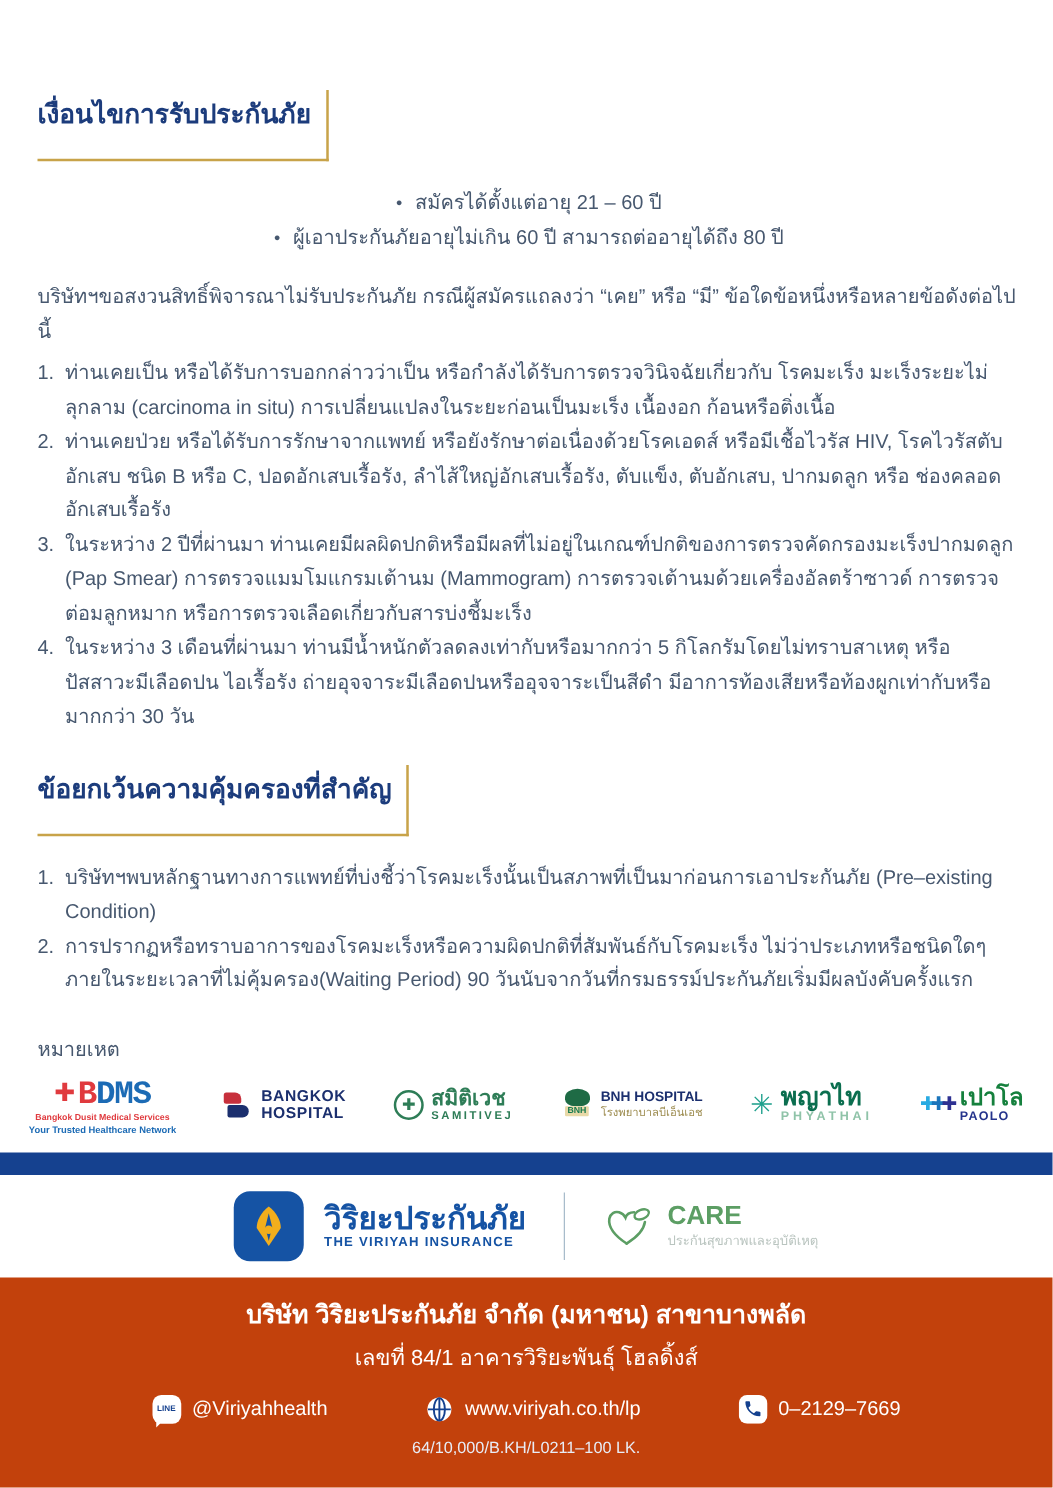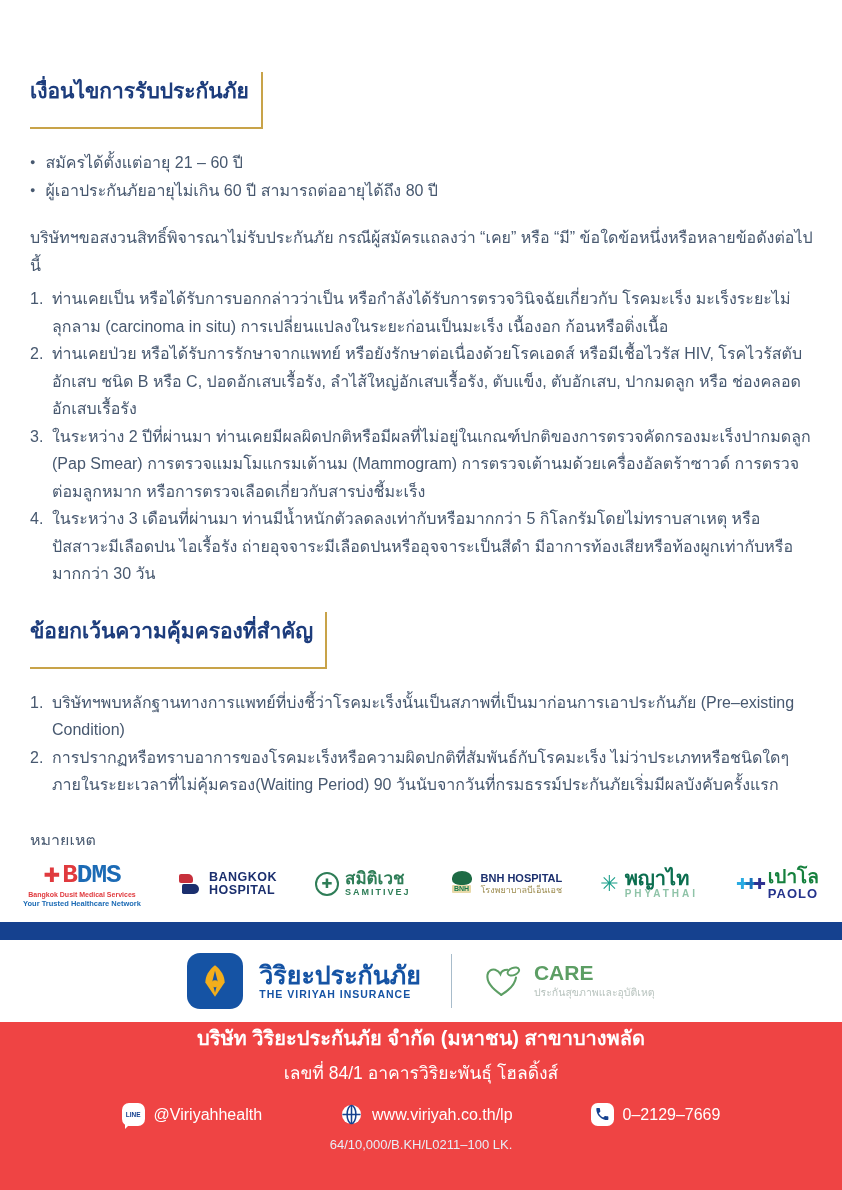--- a/index.html
+++ b/index.html
@@ -15,21 +15,21 @@
   .content { height:845px; padding:72px 26px 0 30px; overflow:hidden; }
 
   .section-title {
     display:inline-block;
     color:#1c3c7c; font-size:21px; font-weight:bold;
     border-bottom:2px solid #c8a349; border-right:2px solid #c8a349;
     padding:2px 12px 20px 0; margin-bottom:20px;
   }
   .body-text { font-size:16px; line-height:27.5px; color:#47586f; }
 
-  .bullet-item { display:flex; font-size:16px; line-height:27.5px; }
+  .bullet-item { display:flex; font-size:16px; line-height:27.5px;justify-content:center; }
   .bullet-item::before { content:"●"; font-size:9px; line-height:27.5px; margin-right:10px; flex:none; }
 
   .intro { margin-top:20px; margin-bottom:6px; }
 
   .num-item { display:flex; font-size:16px; line-height:27.5px; }
   .num-item .num { flex:none; width:22px; }
   .num-item .txt { flex:1; }
 
   .title2-wrap { margin-top:24px; }
   .notes { margin-top:28px; }
@@ -56,35 +56,35 @@
   .bnh-tree { width:20px; height:14px; background:#1e6b45; border-radius:50% 50% 40% 40%; }
   .bnh-tag { font-size:7px; font-weight:bold; color:#157a4e; background:#e8d9a8; padding:0 2px; line-height:8px; border-radius:1px; }
   .bnh-en { color:#1b2f6e; font-weight:bold; font-size:11px; line-height:13px; }
   .bnh-th { color:#9d8c4f; font-size:9px; line-height:11px; }
   .pyt-icon { color:#1ea08c; font-size:22px; line-height:1; }
   .pyt-th { color:#0b6e4f; font-size:20px; font-weight:bold; line-height:20px; }
   .pyt-en { color:#8fc3a8; font-size:10px; letter-spacing:3px; font-weight:bold; }
   .paolo-icon { font-size:15px; font-weight:bold; line-height:1; letter-spacing:-4px; }
   .paolo-icon .p1{ color:#29abe2; } .paolo-icon .p2{ color:#1b75bb; } .paolo-icon .p3{ color:#2e3192; }
   .paolo-th { color:#15803d; font-size:19px; font-weight:bold; line-height:19px; }
-  .paolo-en { color:#24338c; font-size:13px; letter-spacing:1px; font-weight:bold; }
+  .paolo-en { color:#24338c; font-size:10px; letter-spacing:1px; font-weight:bold; }
 
   .navy-strip { height:18px; background:#15418f; }
 
   .brand-band { height:82px; background:#ffffff; display:flex; align-items:center; justify-content:center; gap:16px; }
   .vy-logo { width:56px; height:56px; background:#1553a4; border-radius:13px;
     display:flex; align-items:center; justify-content:center; flex:none; }
   .vy-name-th { color:#1553a4; font-size:25px; font-weight:bold; line-height:26px; }
   .vy-name-en { color:#1553a4; font-size:10.5px; font-weight:bold; letter-spacing:1px; }
   .band-divider { width:1px; height:54px; background:#a8bccb; margin:0 14px; }
   .care-block { display:flex; align-items:center; gap:10px; }
   .care-label { color:#5c9e64; font-size:21px; font-weight:bold; line-height:22px; }
   .care-sub { color:#b9c4bf; font-size:10.5px; }
 
-  .footer { flex:1; background:#ef4444; color:#ffffff; text-align:center; }
+  .footer { flex:1; background:#c2410c; color:#ffffff; text-align:center; padding-top:13px; }
   .f-company { font-size:20px; font-weight:bold; }
   .f-addr { font-size:17.5px; margin-top:5px; }
   .contact-row { display:flex; justify-content:center; align-items:center; gap:78px; margin-top:16px; }
   .contact { display:flex; align-items:center; gap:9px; font-size:16px; }
   .line-badge { width:23px; height:23px; background:#ffffff; border-radius:7px; position:relative;
     display:flex; align-items:center; justify-content:center; flex:none; }
   .line-badge::after { content:""; position:absolute; left:3px; bottom:-3px;
     border-left:5px solid #ffffff; border-bottom:5px solid transparent; }
   .line-badge span { color:#15418f; font-size:6.5px; font-weight:bold; letter-spacing:0; }
   .doc-code { font-size:13px; margin-top:11px; color:#e8edf7; }

